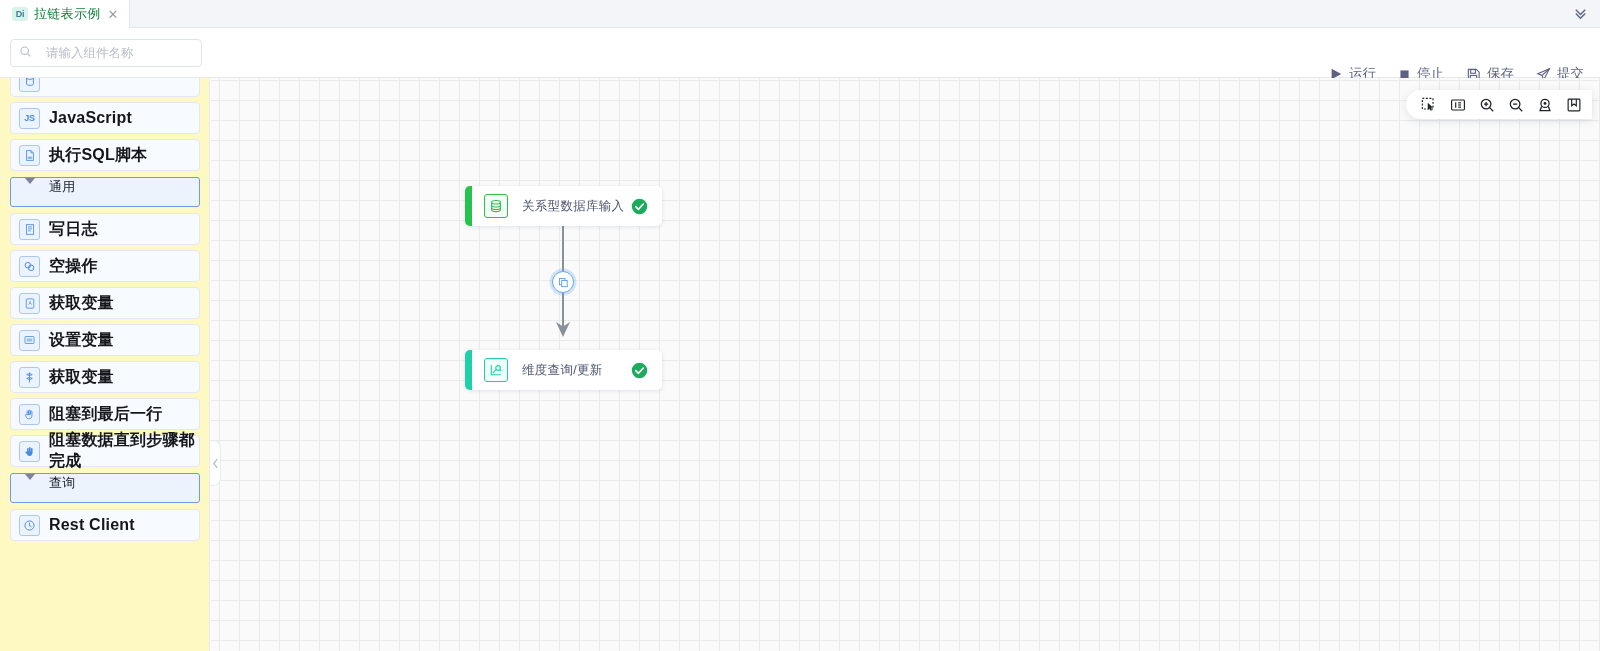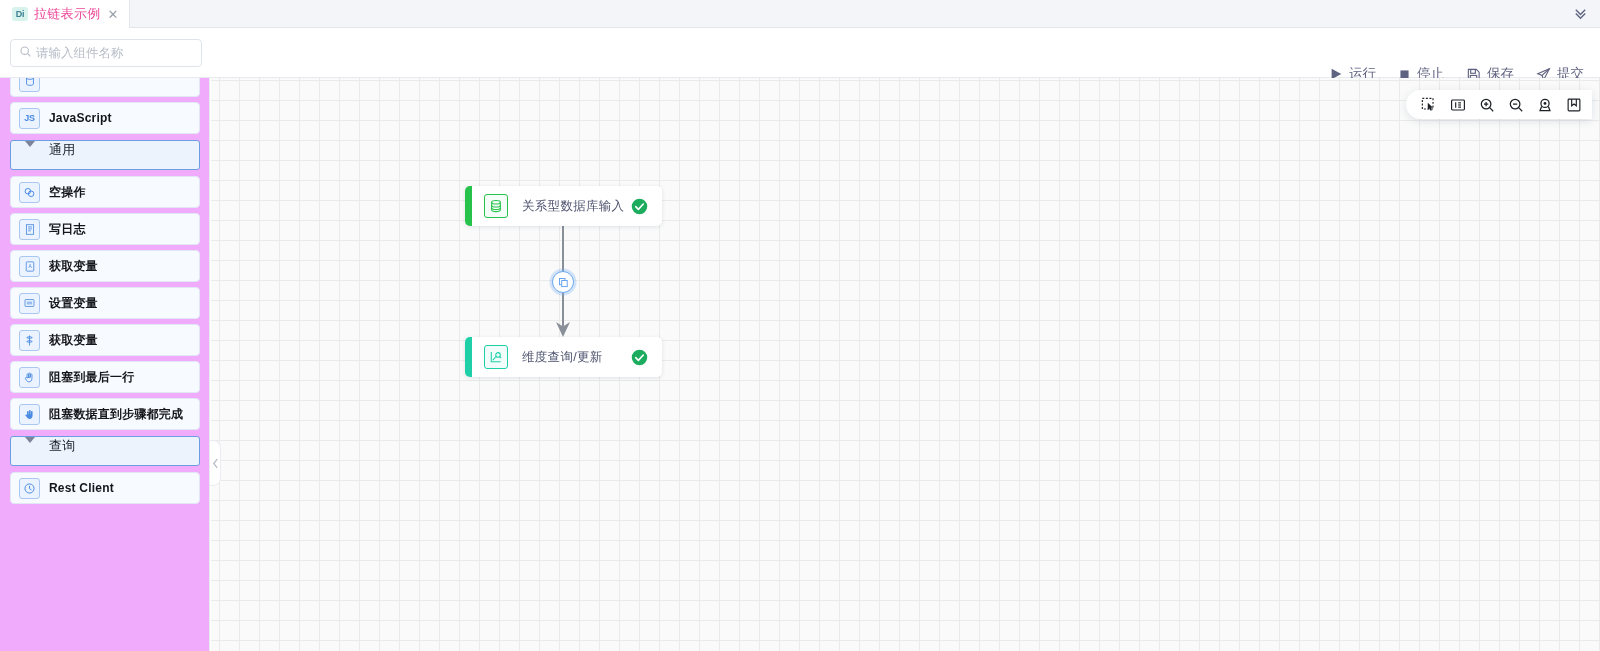--- a/index.html
+++ b/index.html
@@ -32,21 +32,21 @@
     height: 28px;
     cursor: pointer;
   }
   .tab-badge {
     width: 16px; height: 14px; border-radius: 3px;
     background: #d7f3ec; color: #3a7f92;
     font-size: 9px; line-height: 14px; text-align: center;
     font-weight: 700; letter-spacing: -0.2px;
   }
   .tab-title {
-    font-size: 13px; color: #ec4899; letter-spacing: .3px; font-family: Liberation Mono, monospace;
+    font-size: 13px; color: #15803d; letter-spacing: .3px; font-family: Liberation Mono, monospace;
   }
   .tab-close {
     font-size: 13px; color: #9aa0ab; line-height: 1;
     padding: 0 1px; cursor: pointer;
   }
   .tabbar-spacer { flex: 1; }
   .tabbar-more {
     width: 40px; display: flex; align-items: center; justify-content: center;
     color: #5d6480; cursor: pointer;
   }
@@ -56,21 +56,21 @@
     position: absolute; left: 0; top: 28px;
     width: 1600px; height: 50px;
     background: #ffffff;
     border-bottom: 1px solid #e8eaef;
   }
   .search-wrap {
     position: absolute; left: 10px; top: 11px;
     width: 192px; height: 28px;
     border: 1px solid #dfe3ea; border-radius: 4px;
     background: #fff;
-    display: flex; align-items: center; gap: 4px;
+    display: flex; align-items: center; gap: 14px;
     padding: 0 8px;
   }
   .search-wrap input {
     border: none; outline: none; flex: 1;
     font-size: 12.5px; color: #4a4f5c;
     font-family: "Liberation Sans", sans-serif;
     background: transparent;
   }
   .search-wrap input::placeholder { color: #b7bcc7; }
 
@@ -81,21 +81,21 @@
   .action {
     display: flex; align-items: center; gap: 6px;
     font-size: 13.5px; color: #5f6280; cursor: pointer; margin-top: 42px;
   }
   .action svg { display: block; }
 
   
   .sidebar {
     position: absolute; left: 0; top: 78px;
     width: 210px; height: 573px;
-    background: #f0abfc;
+    background: #fef9c3;
     border-right: 1px solid #e8eaef;
     overflow: hidden;
     padding-top: 0;
   }
   .sb-scroll { position: absolute; left: 0; top: -18px; width: 210px; }
   .sb-item {
     margin: 5px 10px 5px 10px;
     height: 32px;
     border: 1px solid #e1e8f4;
     border-radius: 4px;
@@ -105,21 +105,21 @@
     cursor: pointer;
   }
   .sb-icon {
     width: 21px; height: 21px; flex: none;
     border: 1px solid #a9c7ef; border-radius: 3px;
     background: #eaf3ff;
     display: flex; align-items: center; justify-content: center;
     color: #4a8ae0;
   }
   .sb-label {
-    font-size: 12px; color: #14161c; font-weight: 700;
+    font-size: 16px; color: #14161c; font-weight: 700;
     letter-spacing: .2px;
   }
   .sb-cat {
     margin: 6px 10px;
     height: 30px;
     border: 1px solid #6a9ee0;
     border-radius: 3px;
     background: #ecf3fd;
     display: flex; gap: 14px;
     padding-left: 14px;
@@ -294,43 +294,53 @@
           </svg>
         </span>
         <span class="sb-label"></span>
       </div>
       <div class="sb-item">
         <span class="sb-icon">
           <span style="font-size:9px;font-weight:700;color:#4a8ae0;letter-spacing:-0.3px">JS</span>
         </span>
         <span class="sb-label">JavaScript</span>
       </div>
+      <div class="sb-item">
+        <span class="sb-icon">
+          <svg width="12" height="13" viewBox="0 0 16 16" fill="none" stroke="currentColor" stroke-width="1.1">
+            <path d="M3.4 1.4h6l3.2 3.2v10h-9.2z"></path>
+            <path d="M9.4 1.4v3.2h3.2"></path>
+            <rect x="5" y="9.4" width="6" height="3.4" fill="currentColor" stroke="none" opacity=".55"></rect>
+          </svg>
+        </span>
+        <span class="sb-label">执行SQL脚本</span>
+      </div>
       <div class="sb-cat">
         <span class="caret"></span>
         <span class="sb-cat-label">通用</span>
-      </div>
-      <div class="sb-item">
-        <span class="sb-icon">
-          <svg width="13" height="13" viewBox="0 0 16 16" fill="none" stroke="currentColor" stroke-width="1.2">
-            <circle cx="6" cy="6.4" r="3.4"></circle>
-            <circle cx="10" cy="9.6" r="3.4"></circle>
-          </svg>
-        </span>
-        <span class="sb-label">空操作</span>
       </div>
       <div class="sb-item">
         <span class="sb-icon">
           <svg width="12" height="13" viewBox="0 0 16 16" fill="none" stroke="currentColor" stroke-width="1.1">
             <rect x="3.2" y="1.6" width="9.6" height="12.8"></rect>
             <line x1="5.4" y1="4.6" x2="10.6" y2="4.6"></line>
             <line x1="5.4" y1="7.2" x2="10.6" y2="7.2"></line>
             <line x1="5.4" y1="9.8" x2="9" y2="9.8"></line>
           </svg>
         </span>
         <span class="sb-label">写日志</span>
+      </div>
+      <div class="sb-item">
+        <span class="sb-icon">
+          <svg width="13" height="13" viewBox="0 0 16 16" fill="none" stroke="currentColor" stroke-width="1.2">
+            <circle cx="6" cy="6.4" r="3.4"></circle>
+            <circle cx="10" cy="9.6" r="3.4"></circle>
+          </svg>
+        </span>
+        <span class="sb-label">空操作</span>
       </div>
       <div class="sb-item">
         <span class="sb-icon">
           <svg width="12" height="13" viewBox="0 0 16 16" fill="none" stroke="currentColor" stroke-width="1.1">
             <rect x="3" y="1.8" width="10" height="12.4" rx="1"></rect>
             <text x="8" y="10.4" font-size="6.5" text-anchor="middle" fill="currentColor" stroke="none">A</text>
           </svg>
         </span>
         <span class="sb-label">获取变量</span>
       </div>
@@ -420,21 +430,21 @@
     </div>
     <div class="n-label">关系型数据库输入</div>
     <div class="n-status">
       <svg width="17" height="17" viewBox="0 0 18 18">
         <circle cx="9" cy="9" r="8.2" fill="#1dab5e"></circle>
         <polyline points="5,9.2 7.8,12 13,6.4" fill="none" stroke="#fff" stroke-width="1.7" stroke-linecap="round" stroke-linejoin="round"></polyline>
       </svg>
     </div>
   </div>
 
-  <div class="node" id="node-2" style="left:254px; top:259px;">
+  <div class="node" id="node-2" style="left:254px; top:272px;">
     <div class="stripe" style="background:#1fcfa8"></div>
     <div class="n-icon" style="color:#1fcfa8; background:#f1fdfa">
       <svg width="14" height="14" viewBox="0 0 16 16" fill="none" stroke="#1fcfa8" stroke-width="1.2">
         <polyline points="2.6,2.4 2.6,13.4 13.4,13.4"></polyline>
         <path d="M4.4 11.6 L8 7.4"></path>
         <circle cx="10.3" cy="5.6" r="2.6"></circle>
         <line x1="12.2" y1="7.6" x2="14" y2="9.4"></line>
       </svg>
     </div>
     <div class="n-label">维度查询/更新</div>

